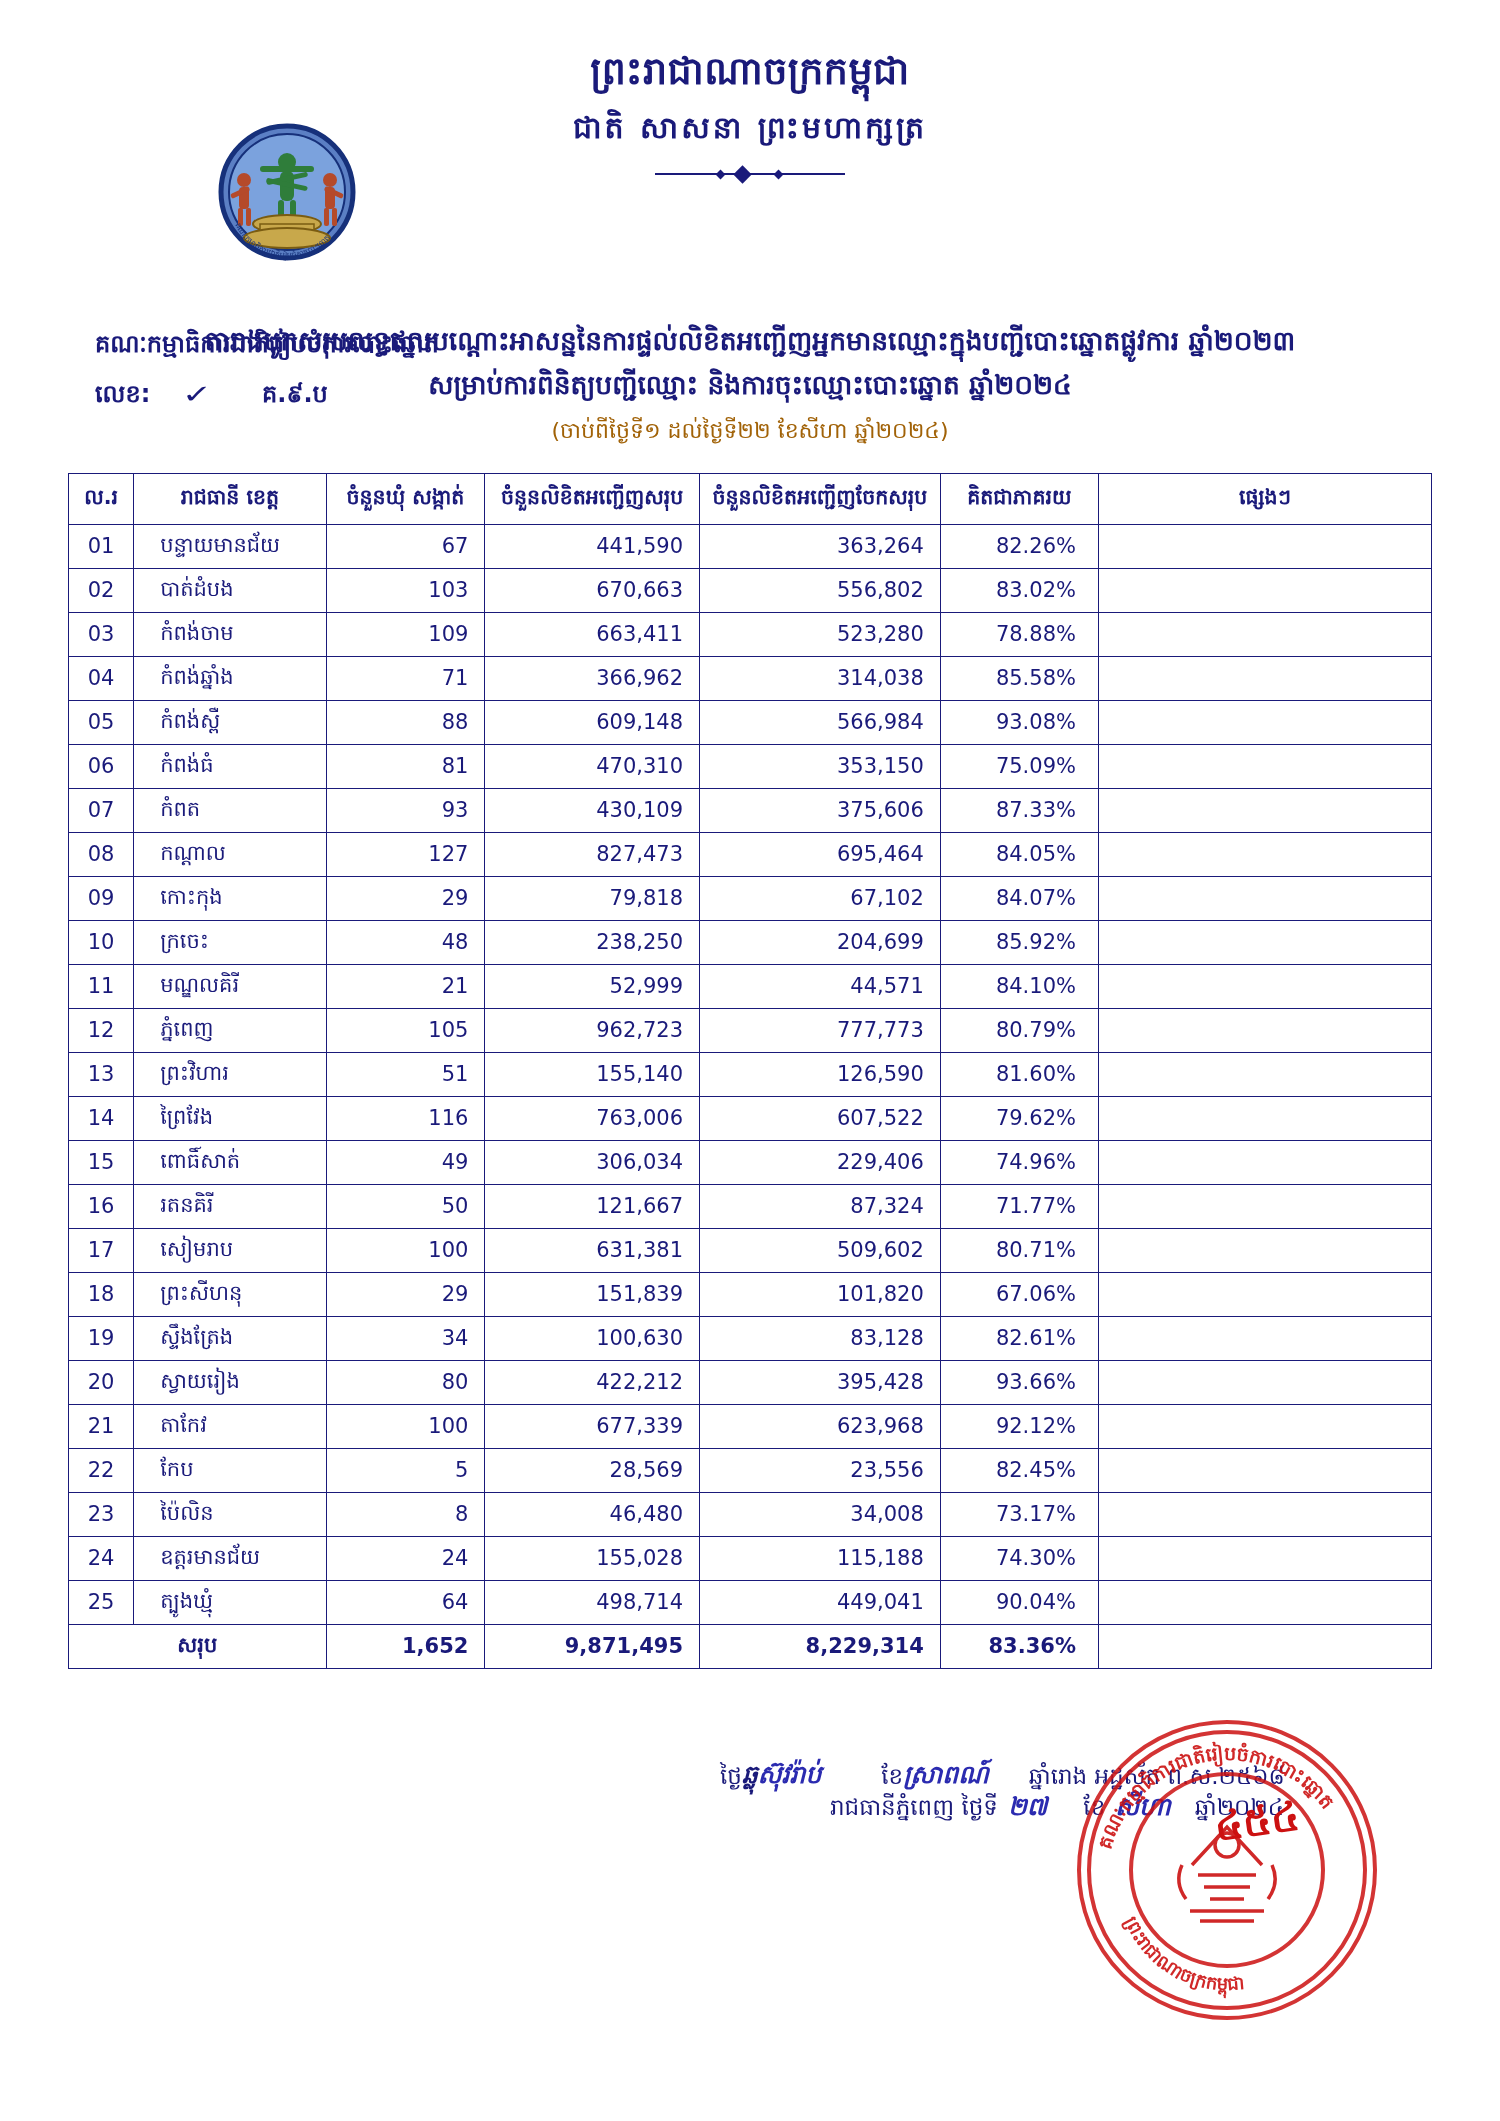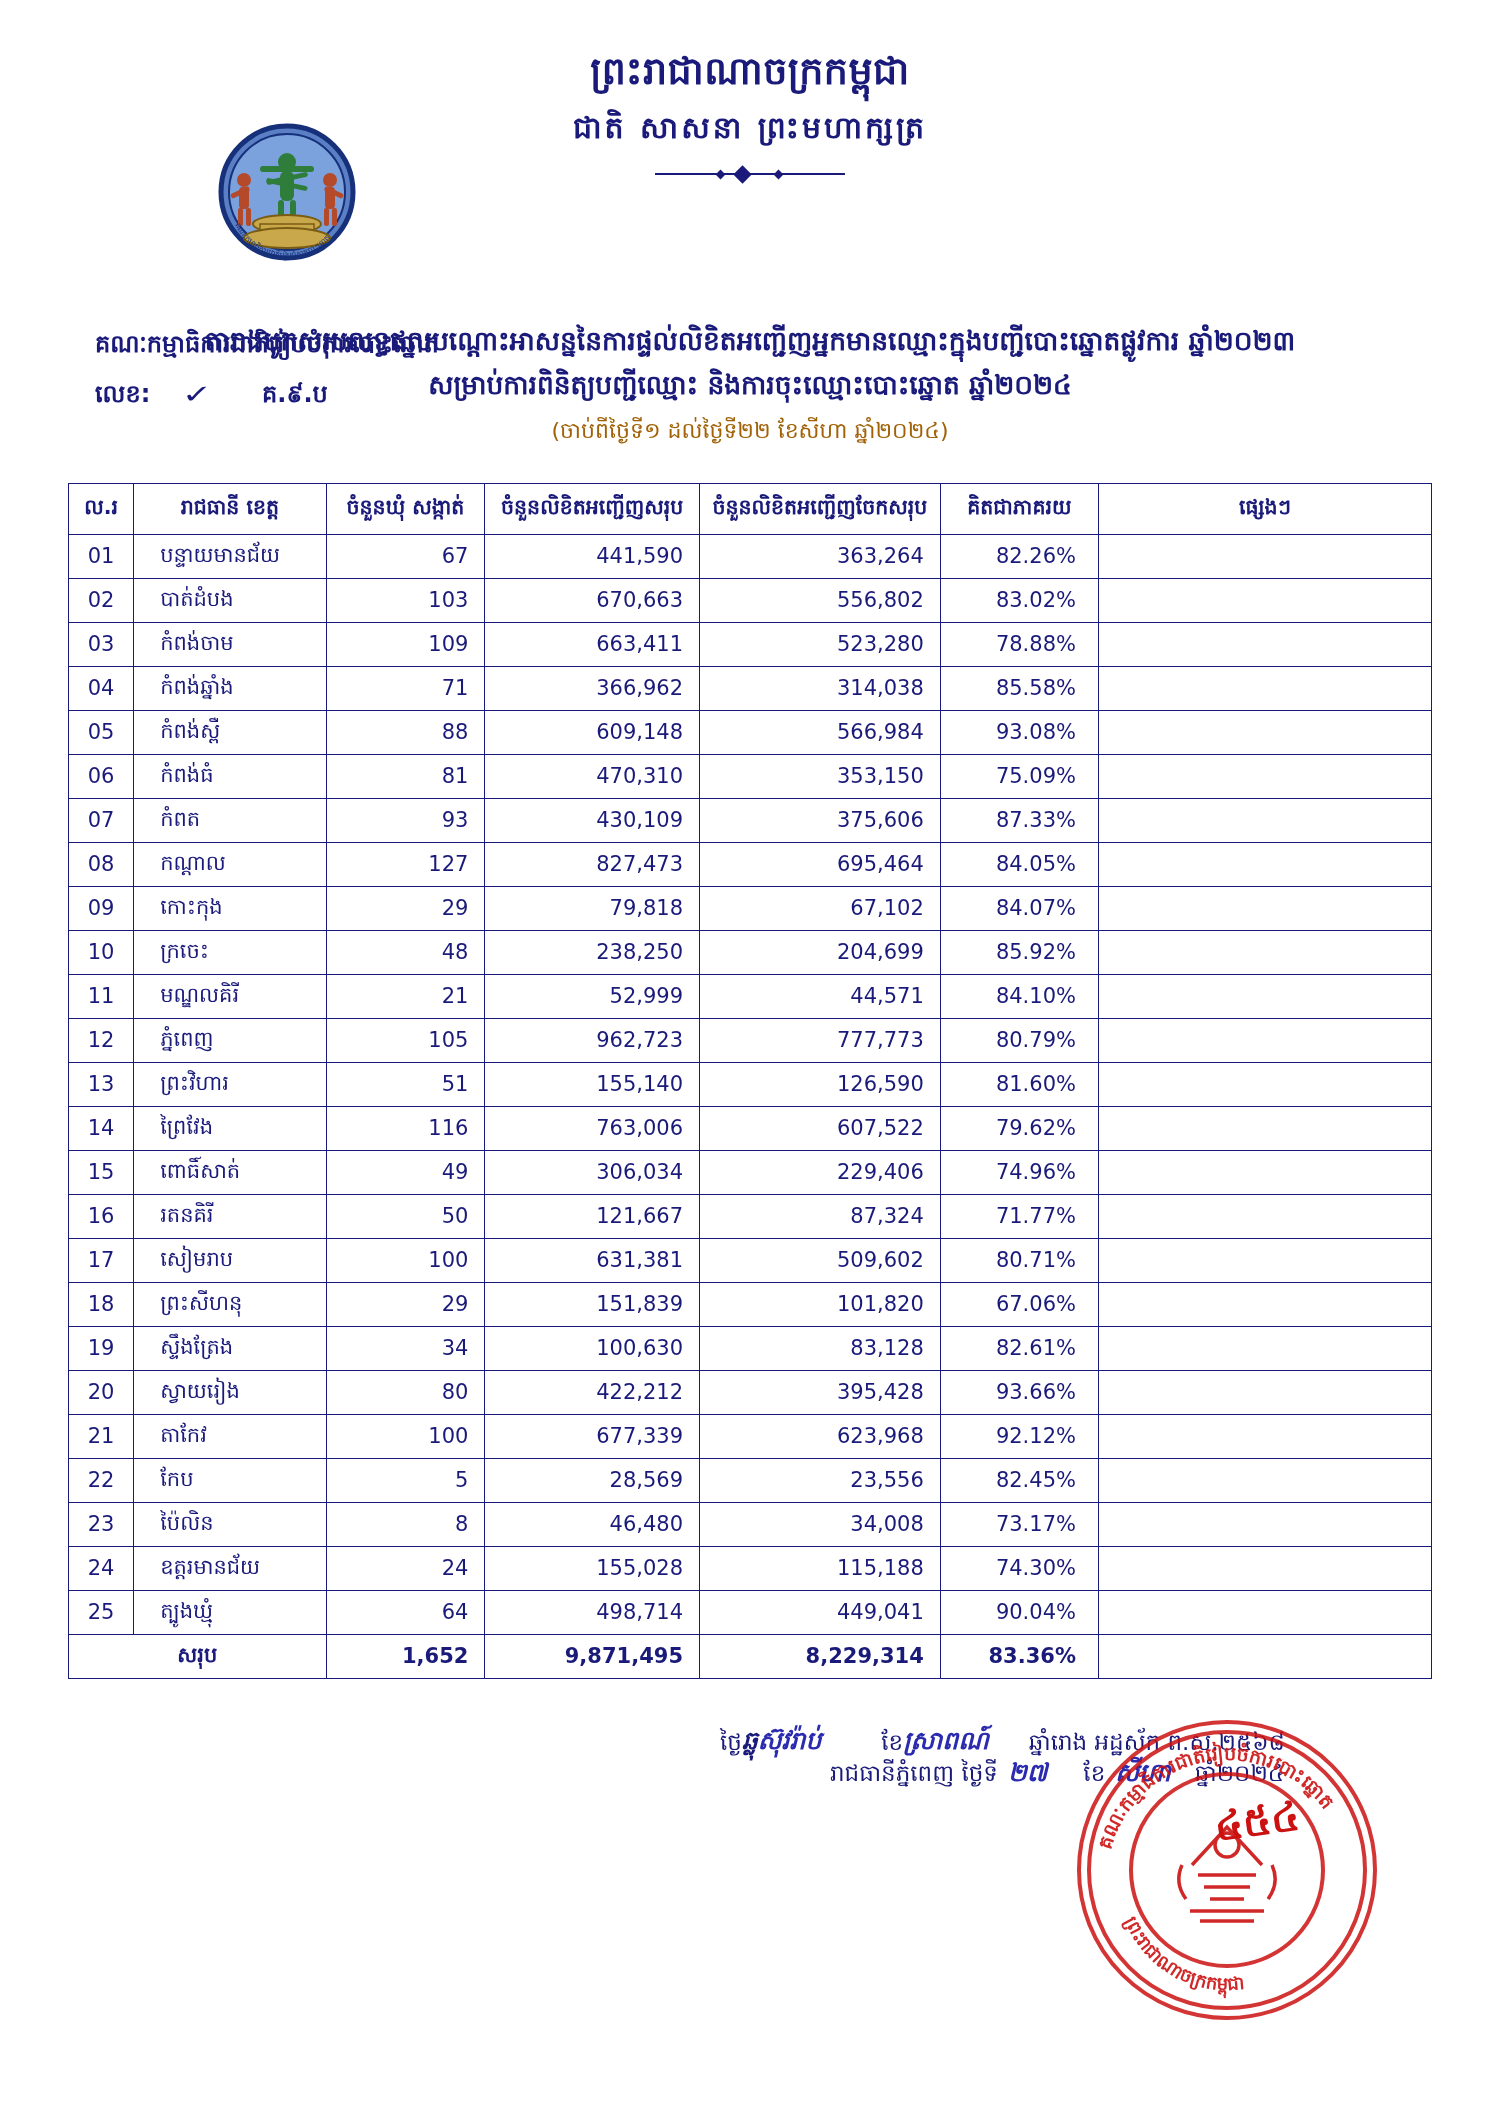--- a/index.html
+++ b/index.html
@@ -123,21 +123,21 @@
   .doc-subtitle {
     text-align: center;
     font-size: 22px;
     color: #a16207;
     margin-top: 10px;
   }
 
   
   table {
     border-collapse: collapse;
-    margin: 34px auto 0 auto;
+    margin: 24px auto 0 auto;
     width: 1364px;
     font-size: 21px;
     color: #1a1a7a;
   }
   table th, table td {
     border: 1.6px solid #1a1a7a;
     padding: 6px 10px;
     height: 34px;
     box-sizing: border-box;
   }
@@ -185,20 +185,21 @@
     display: flex;
     align-items: baseline;
     gap: 10px;
   }
   .hand {
     font-family: Liberation Mono, monospace;
     font-style: italic;
     font-weight: bold;
     color: #1a1a7a;
     font-size: 25px;
+    margin-top: 44px;
   }
   .hand-blue {
     color: #2b2bb0;
   }
 
   
   .stamp {
     position: absolute;
     right: 118px;
     bottom: 96px;

